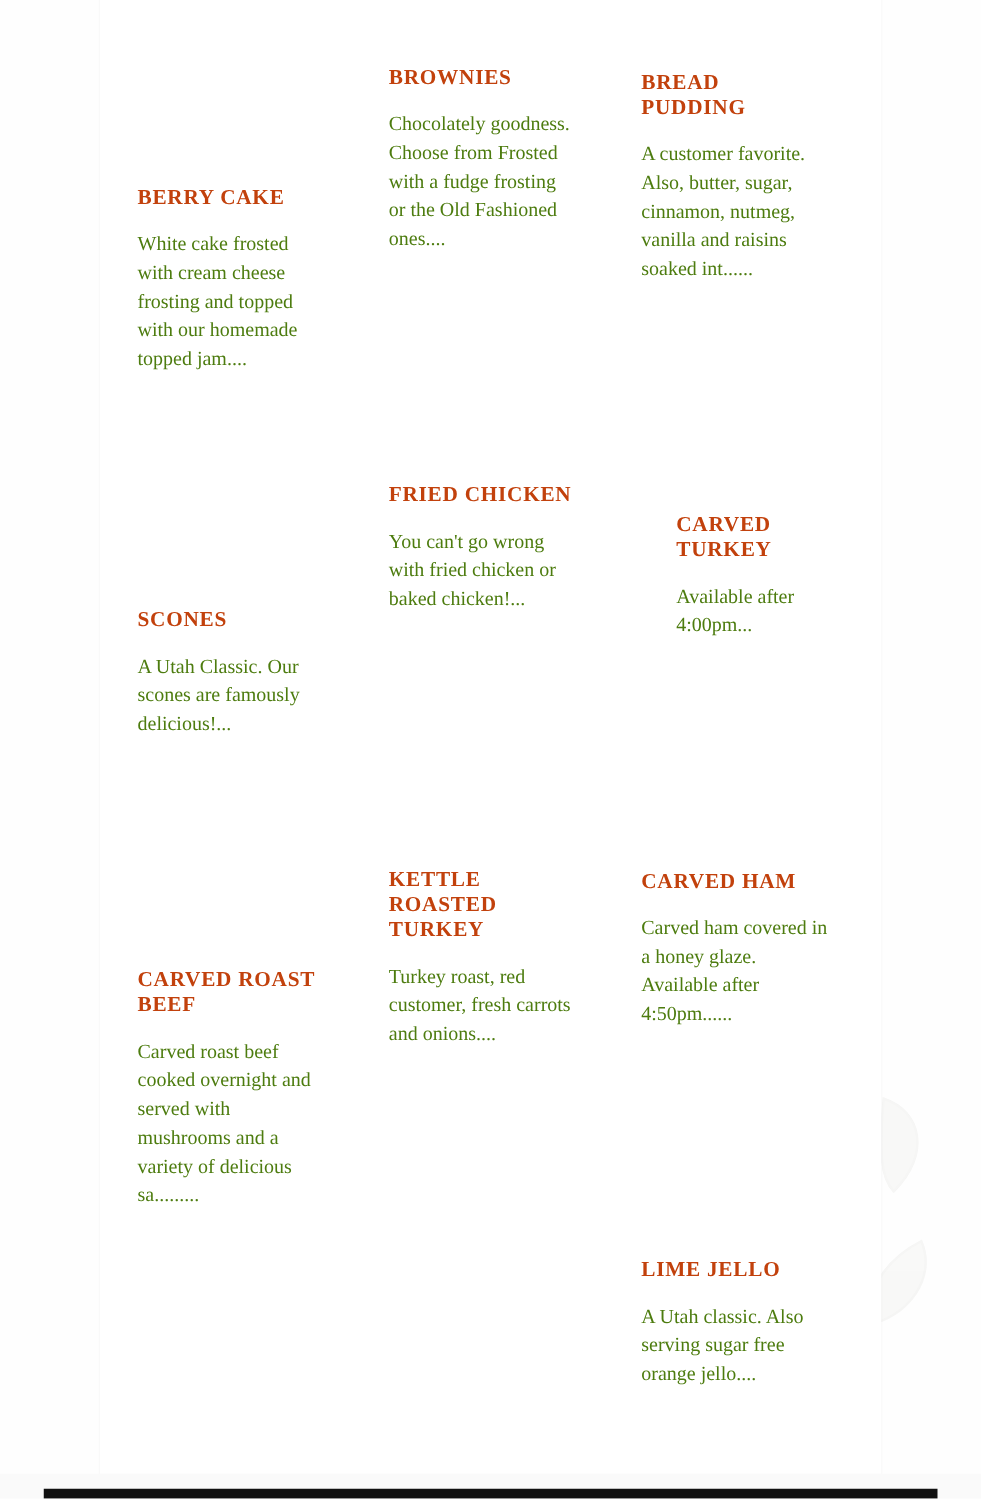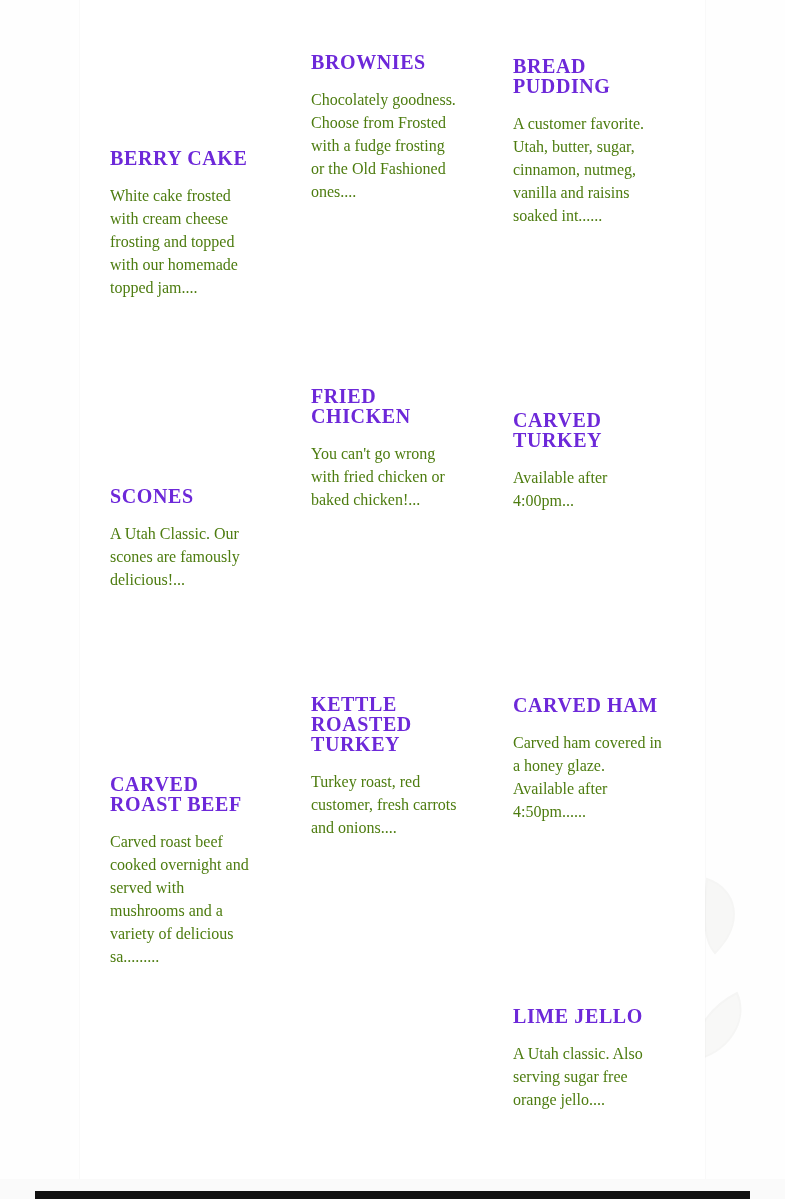--- a/index.html
+++ b/index.html
@@ -79,23 +79,23 @@
     height: 1179px;
   }
 
   .item {
     position: absolute;
   }
 
   .item-title {
     font-family: "Liberation Serif", serif;
     font-weight: bold;
-    font-size: 20px;
+    font-size: 17px;
     letter-spacing: 0.6px;
-    color: #6d28d9;
+    color: #c2410c;
     line-height: 20px;
     margin: 0 0 16px 0;
     text-transform: uppercase;
   }
 
   .item-desc {
     font-family: "Liberation Serif", serif;
     font-size: 16px;
     line-height: 23px;
     color: #4d7c0f;
@@ -137,34 +137,34 @@
         <p class="item-desc">White cake frosted with cream cheese frosting and topped with our homemade topped jam....</p>
       </div>
 
       <div class="item col2" style="top:52px;">
         <h3 class="item-title">BROWNIES</h3>
         <p class="item-desc">Chocolately goodness. Choose from Frosted with a fudge frosting or the Old Fashioned ones....</p>
       </div>
 
       <div class="item col3" style="top:56px;">
         <h3 class="item-title">BREAD PUDDING</h3>
-        <p class="item-desc">A customer favorite. Utah, butter, sugar, cinnamon, nutmeg, vanilla and raisins soaked int......</p>
+        <p class="item-desc">A customer favorite. Also, butter, sugar, cinnamon, nutmeg, vanilla and raisins soaked int......</p>
       </div>
 
       <div class="item col2" style="top:386px;">
         <h3 class="item-title">FRIED CHICKEN</h3>
         <p class="item-desc">You can't go wrong with fried chicken or baked chicken!...</p>
       </div>
 
       <div class="item col1" style="top:486px;">
         <h3 class="item-title">SCONES</h3>
         <p class="item-desc">A Utah Classic. Our scones are famously delicious!...</p>
       </div>
 
-      <div class="item col3" style="top:410px;">
+      <div class="item col3" style="top:410px;margin-left:28px;">
         <h3 class="item-title">CARVED TURKEY</h3>
         <p class="item-desc">Available after 4:00pm...</p>
       </div>
 
       <div class="item col1" style="top:774px;">
         <h3 class="item-title">CARVED ROAST BEEF</h3>
         <p class="item-desc">Carved roast beef cooked overnight and served with mushrooms and a variety of delicious sa.........</p>
       </div>
 
       <div class="item col2" style="top:694px;">

